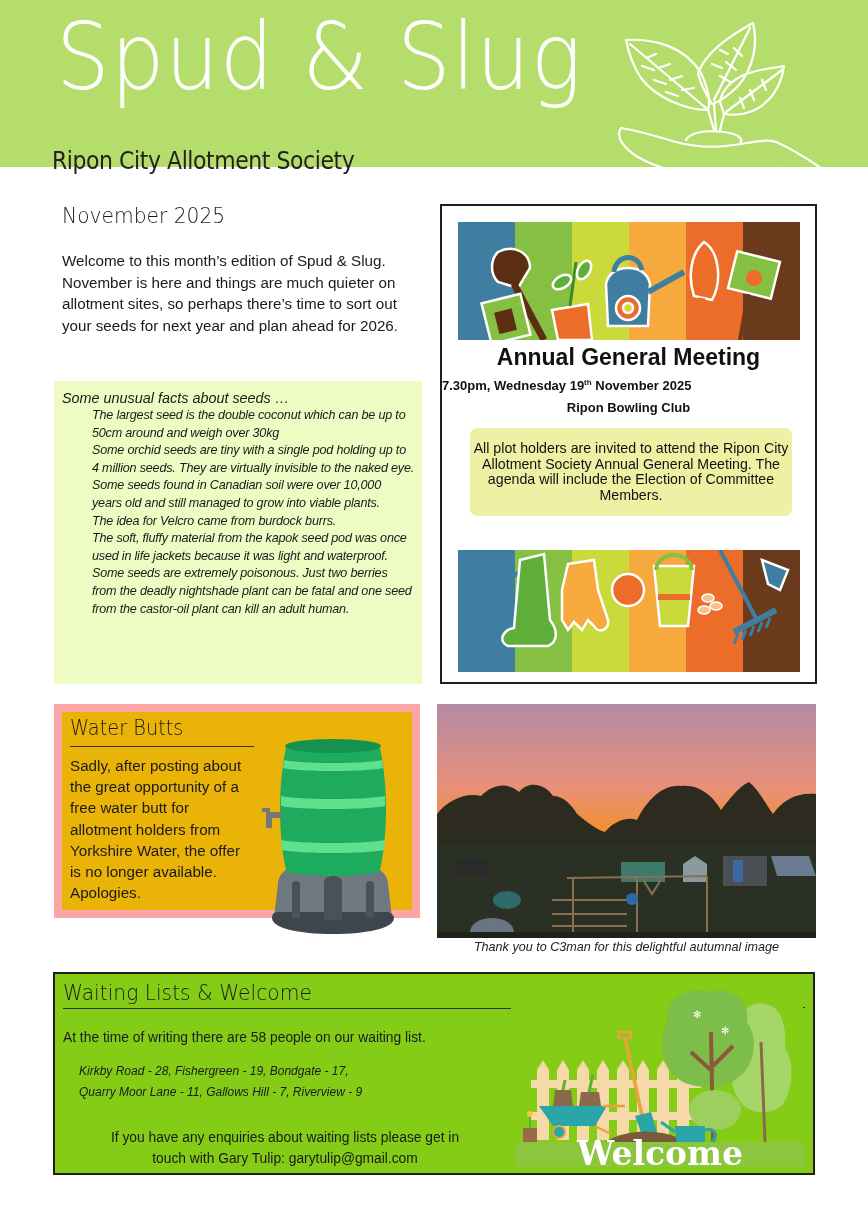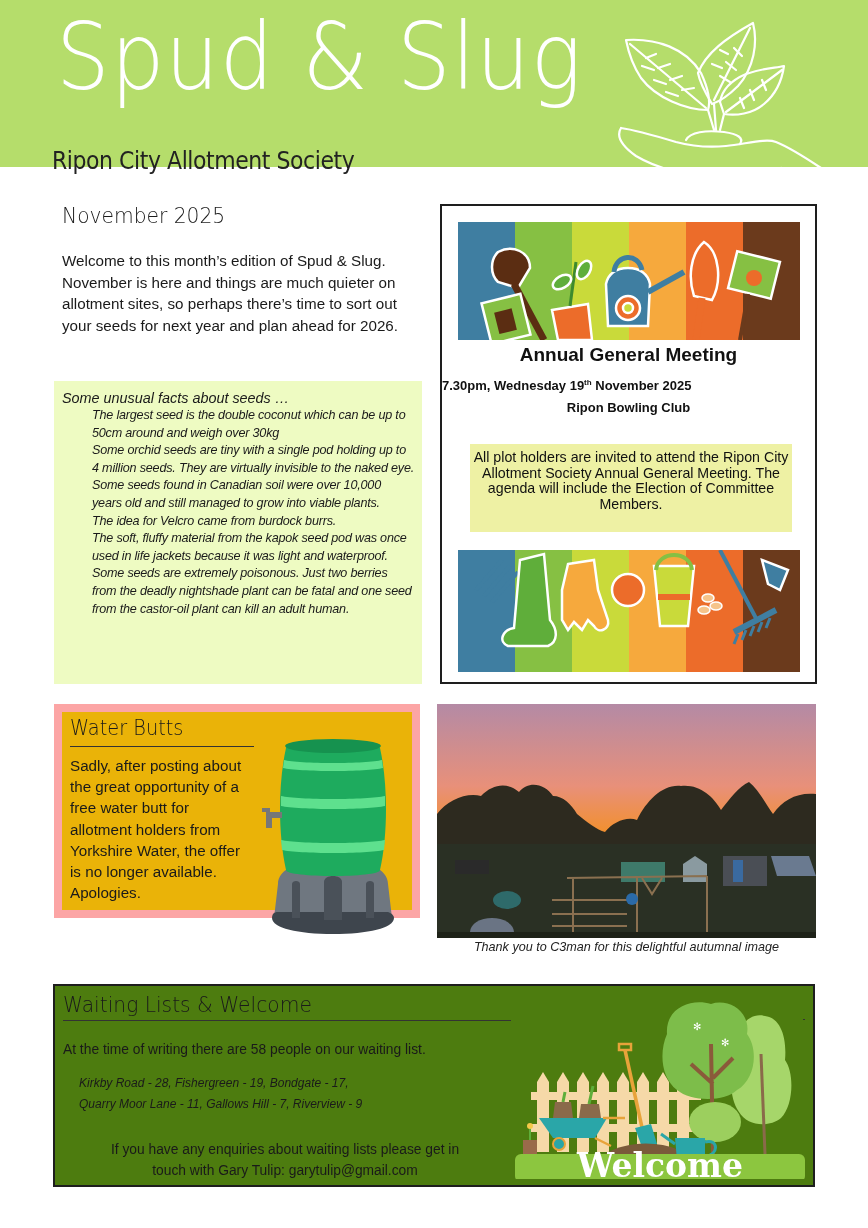--- a/index.html
+++ b/index.html
@@ -22,39 +22,39 @@
   .facts-item { font-style: italic; font-size: 12.6px; line-height: 17.6px; letter-spacing: -0.2px; margin-left: 30px; }
 
   
   .agm { position: absolute; left: 440px; top: 204px; width: 377px; height: 480px; border: 2px solid #1e1e1e; background: #fff; }
   .agm-top, .agm-bottom { position: absolute; left: 16px; width: 342px; overflow: hidden; }
   .agm-top { top: 16px; height: 118px; }
   .agm-bottom { top: 344px; height: 122px; }
   .stripes { display: flex; width: 100%; height: 100%; }
   .stripes div { flex: 1; }
   .agm-art { position: absolute; left: 0; top: 0; width: 100%; height: 100%; }
-  .agm-heading { position: absolute; left: 0; top: 138px; width: 100%; text-align: center; font-weight: bold; font-size: 19px; color: #111; }
+  .agm-heading { position: absolute; left: 0; top: 138px; width: 100%; text-align: center; font-weight: bold; font-size: 23px; color: #111; }
   .agm-when { position: absolute; left: 0; top: 172px; width: 100%; text-align: left; font-weight: bold; font-size: 13px; color: #111; }
   .agm-when sup { font-size: 8px; }
   .agm-where { position: absolute; left: 0; top: 194px; width: 100%; text-align: center; font-weight: bold; font-size: 13px; color: #111; }
-  .agm-note { position: absolute; left: 28px; top: 238px; width: 322px; height: 88px; background: #eef1a4; text-align: center; font-size: 14.2px; line-height: 15.6px; padding-top: 6px; color: #111; }
+  .agm-note { position: absolute; left: 28px; top: 222px; width: 322px; height: 88px; background: #eef1a4; text-align: center; font-size: 14.2px; line-height: 15.6px; padding-top: 13px; color: #111; border-radius: 7px; }
 
   
   .wb { position: absolute; left: 54px; top: 704px; width: 366px; height: 214px; border: 8px solid #fca5a5; background: #eab308; }
   .wb-title { position: absolute; left: 8px; top: 4px; font-size: 21px; font-family: "DejaVu Sans", sans-serif; font-weight: 300; transform: scaleX(0.92); transform-origin: left top; }
   .wb-rule { position: absolute; left: 8px; top: 34px; width: 184px; height: 1px; background: #333; }
   .wb-body { position: absolute; left: 8px; top: 43px; width: 180px; font-size: 15.2px; line-height: 21.2px; }
   .wb-img { position: absolute; left: 196px; top: 22px; width: 150px; height: 200px; }
 
   
   .photo { position: absolute; left: 437px; top: 704px; width: 379px; height: 234px; overflow: hidden; }
   .photo-caption { position: absolute; left: 437px; top: 940px; width: 379px; text-align: center; font-style: italic; font-size: 12.6px; color: #222; }
 
   
-  .wl { position: absolute; left: 53px; top: 972px; width: 762px; height: 203px; border: 2px solid #1e1e1e; background: #4d7c0f; margin-top: 12px; }
+  .wl { position: absolute; left: 53px; top: 972px; width: 762px; height: 203px; border: 2px solid #1e1e1e; background: #84cc16; }
   .wl-title { position: absolute; left: 8px; top: 6px; font-size: 22px; font-family: "DejaVu Sans", sans-serif; font-weight: 300; transform: scaleX(0.92); transform-origin: left top; }
   .wl-rule { position: absolute; left: 8px; top: 34px; width: 448px; height: 1px; background: #333; }
   .wl-line1 { position: absolute; left: 8px; top: 56px; font-size: 13.8px; }
   .wl-line2 { position: absolute; left: 24px; top: 87px; font-size: 12px; line-height: 21px; font-style: italic; }
   .wl-enquiry { position: absolute; left: 8px; top: 153px; width: 444px; text-align: center; font-size: 13.8px; line-height: 21px; }
   .wl-img { position: absolute; left: 460px; top: 8px; width: 290px; height: 185px; }
   .tick { position: absolute; top: 33px; height: 1px; background: #333; }
 </style>
 </head>
 <body>

